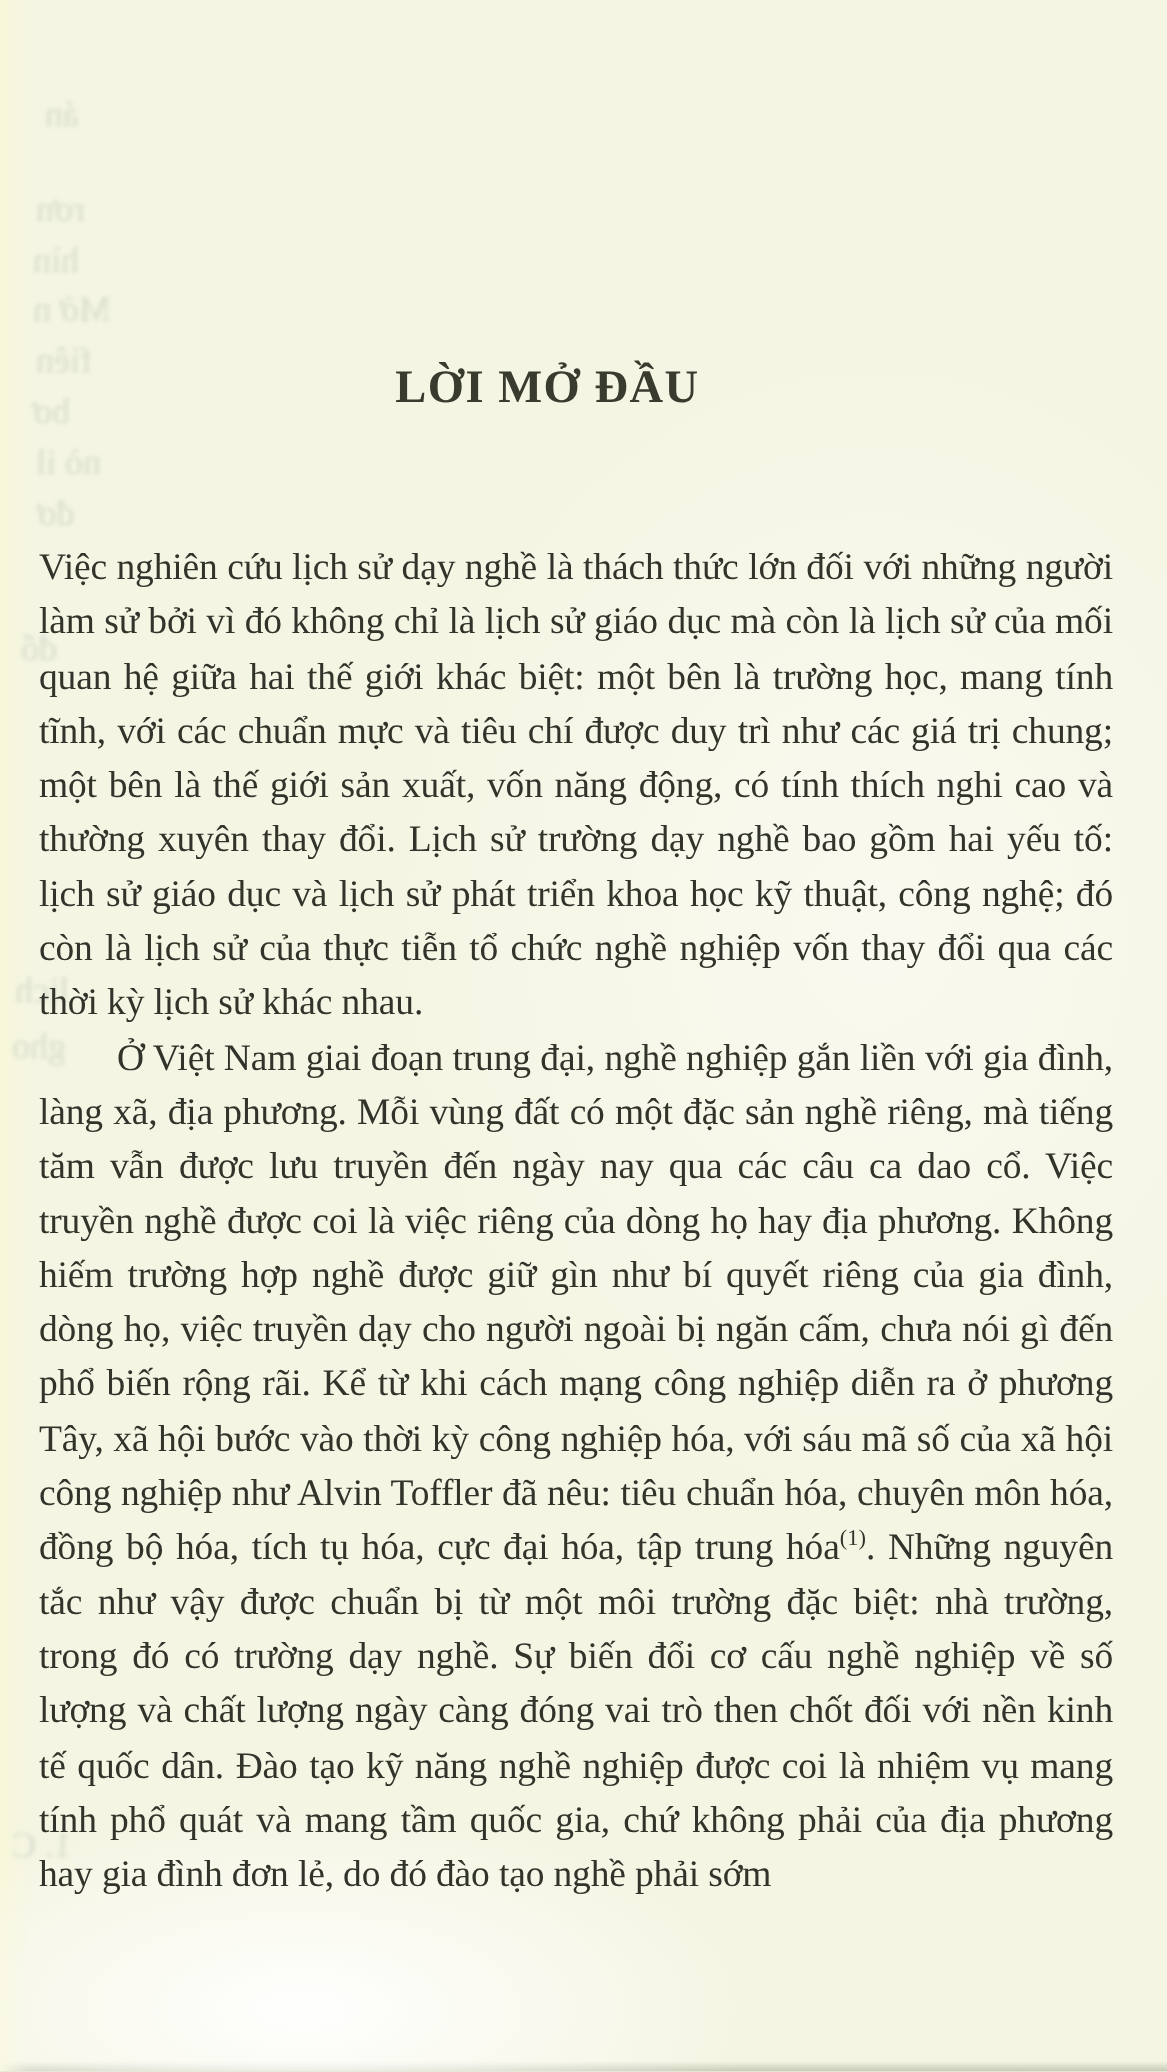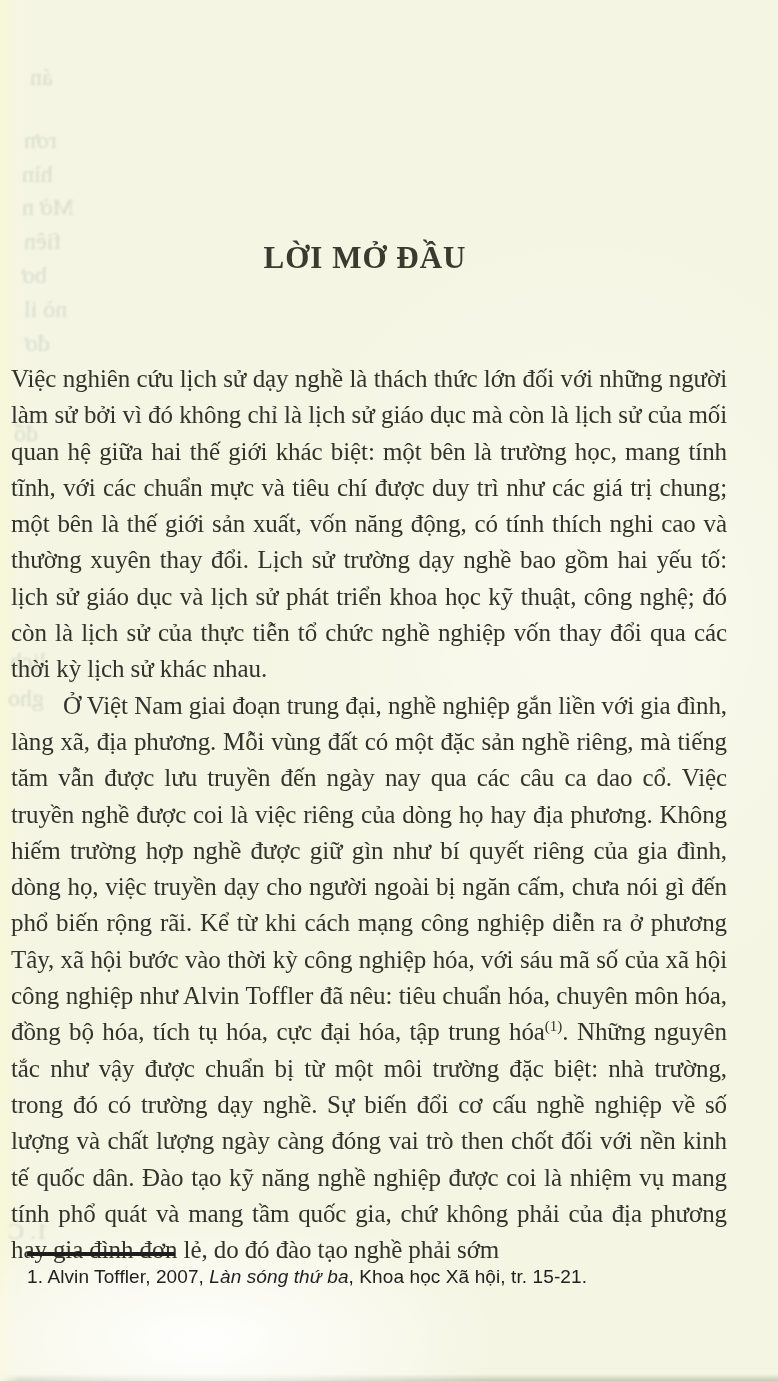--- a/index.html
+++ b/index.html
@@ -40,21 +40,21 @@
     text-align: center;
     font-size: 31px;
     font-weight: 700;
     letter-spacing: 1px;
     color: #3a3b2f;
     margin: 0;
   }
   .body-text {
     position: absolute;
     top: 361px;
-    left: 11px;
+    left: 26px;
     width: 716px;
     font-size: 25px;
     line-height: 36.3px;
     text-align: justify;
     letter-spacing: -0.1px;
   }
   .body-text p { margin: 0; }
   .body-text p.indented { text-indent: 52px; }
   sup.fn-ref {
     font-size: 15px;
@@ -102,18 +102,14 @@
       <span class="ghost" style="top: 1218px; left: 8px;">1. C</span>
     </div>
 
   <h1 class="title">LỜI MỞ ĐẦU</h1>
 
   <div class="body-text">
     <p>Việc nghiên cứu lịch sử dạy nghề là thách thức lớn đối với những người làm sử bởi vì đó không chỉ là lịch sử giáo dục mà còn là lịch sử của mối quan hệ giữa hai thế giới khác biệt: một bên là trường học, mang tính tĩnh, với các chuẩn mực và tiêu chí được duy trì như các giá trị chung; một bên là thế giới sản xuất, vốn năng động, có tính thích nghi cao và thường xuyên thay đổi. Lịch sử trường dạy nghề bao gồm hai yếu tố: lịch sử giáo dục và lịch sử phát triển khoa học kỹ thuật, công nghệ; đó còn là lịch sử của thực tiễn tổ chức nghề nghiệp vốn thay đổi qua các thời kỳ lịch sử khác nhau.</p>
     <p class="indented"><span>Ở Việt Nam giai đoạn trung đại, nghề nghiệp gắn liền với gia đình, làng xã, địa phương. Mỗi vùng đất có một đặc sản nghề riêng, mà tiếng tăm vẫn được lưu truyền đến ngày nay qua các câu ca dao cổ. Việc truyền nghề được coi là việc riêng của dòng họ hay địa phương. Không hiếm trường hợp nghề được giữ gìn như bí quyết riêng của gia đình, dòng họ, việc truyền dạy cho người ngoài bị ngăn cấm, chưa nói gì đến phổ biến rộng rãi. Kể từ khi cách mạng công nghiệp diễn ra ở phương Tây, xã hội bước vào thời kỳ công nghiệp hóa, với sáu mã số của xã hội công nghiệp như Alvin Toffler đã nêu: tiêu chuẩn hóa, chuyên môn hóa, đồng bộ hóa, tích tụ hóa, cực đại hóa, tập trung hóa</span><sup class="fn-ref">(1)</sup><span>. Những nguyên tắc như vậy được chuẩn bị từ một môi trường đặc biệt: nhà trường, trong đó có trường dạy nghề. Sự biến đổi cơ cấu nghề nghiệp về số lượng và chất lượng ngày càng đóng vai trò then chốt đối với nền kinh tế quốc dân. Đào tạo kỹ năng nghề nghiệp được coi là nhiệm vụ mang tính phổ quát và mang tầm quốc gia, chứ không phải của địa phương hay gia đình đơn lẻ, do đó đào tạo nghề phải sớm</span></p>
   </div>
 
-  <div class="footnote-block">
-    <div class="footnote-rule"></div>
-    <div class="footnote-text"><span>1. Alvin Toffler, 2007, </span><span class="italic">Làn sóng thứ ba</span><span>, Khoa học Xã hội, tr. 15-21.</span></div>
-  </div>
 
 </div>
 
 </body></html>

